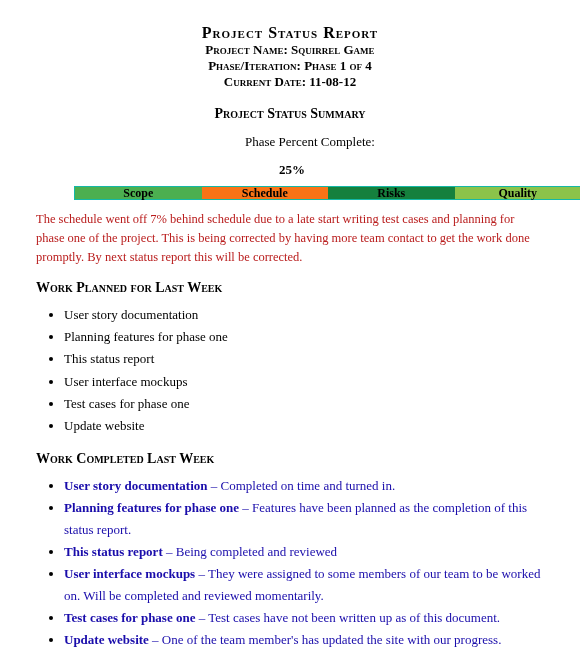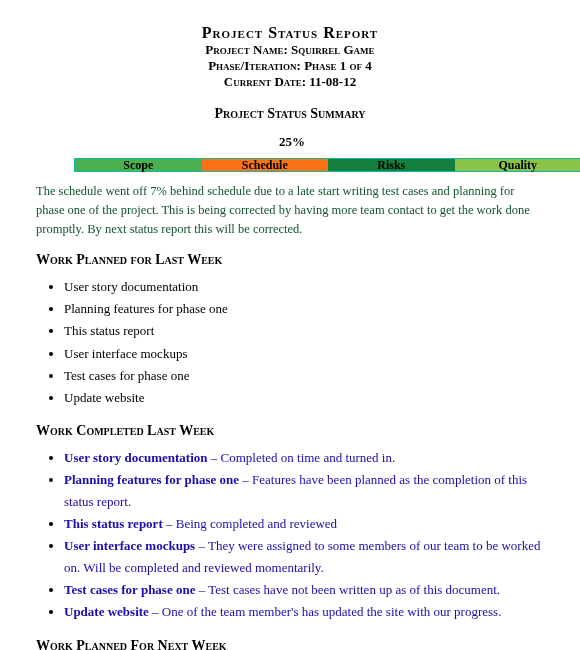--- a/index.html
+++ b/index.html
@@ -70,21 +70,21 @@
       font-weight: bold;
       color: #000;
       flex: 1;
     }
     .bar-green { background: #4caf50; }
     .bar-yellow { background: #f97316; }
     .bar-orange { background: #15803d; }
     .bar-lime { background: #8bc34a; }
 
     .summary-text {
-      color: #14532d;
+      color: #b91c1c;
       font-size: 12.5px;
       line-height: 1.5;
       margin-bottom: 14px;
     }
 
     .section-heading {
       font-size: 14px;
       font-weight: bold;
       font-variant: small-caps;
       margin-bottom: 8px;
@@ -115,20 +115,21 @@
 
 <div class="header">
   <div class="header-title">Project Status Report</div>
   <div class="header-sub">Project Name: Squirrel Game</div>
   <div class="header-sub">Phase/Iteration: Phase 1 of 4</div>
   <div class="header-sub">Current Date: 11-08-12</div>
 </div>
 
 <div class="status-summary-row">
   <span class="status-summary-label">Project Status Summary</span>
+  <span class="phase-percent-label">Phase Percent Complete:</span>
   <span class="phase-percent-value">25%</span>
 </div>
 
 <div class="status-bar">
   <div class="status-bar-cell bar-green">Scope</div>
   <div class="status-bar-cell bar-yellow">Schedule</div>
   <div class="status-bar-cell bar-orange">Risks</div>
   <div class="status-bar-cell bar-lime">Quality</div>
 </div>
 

